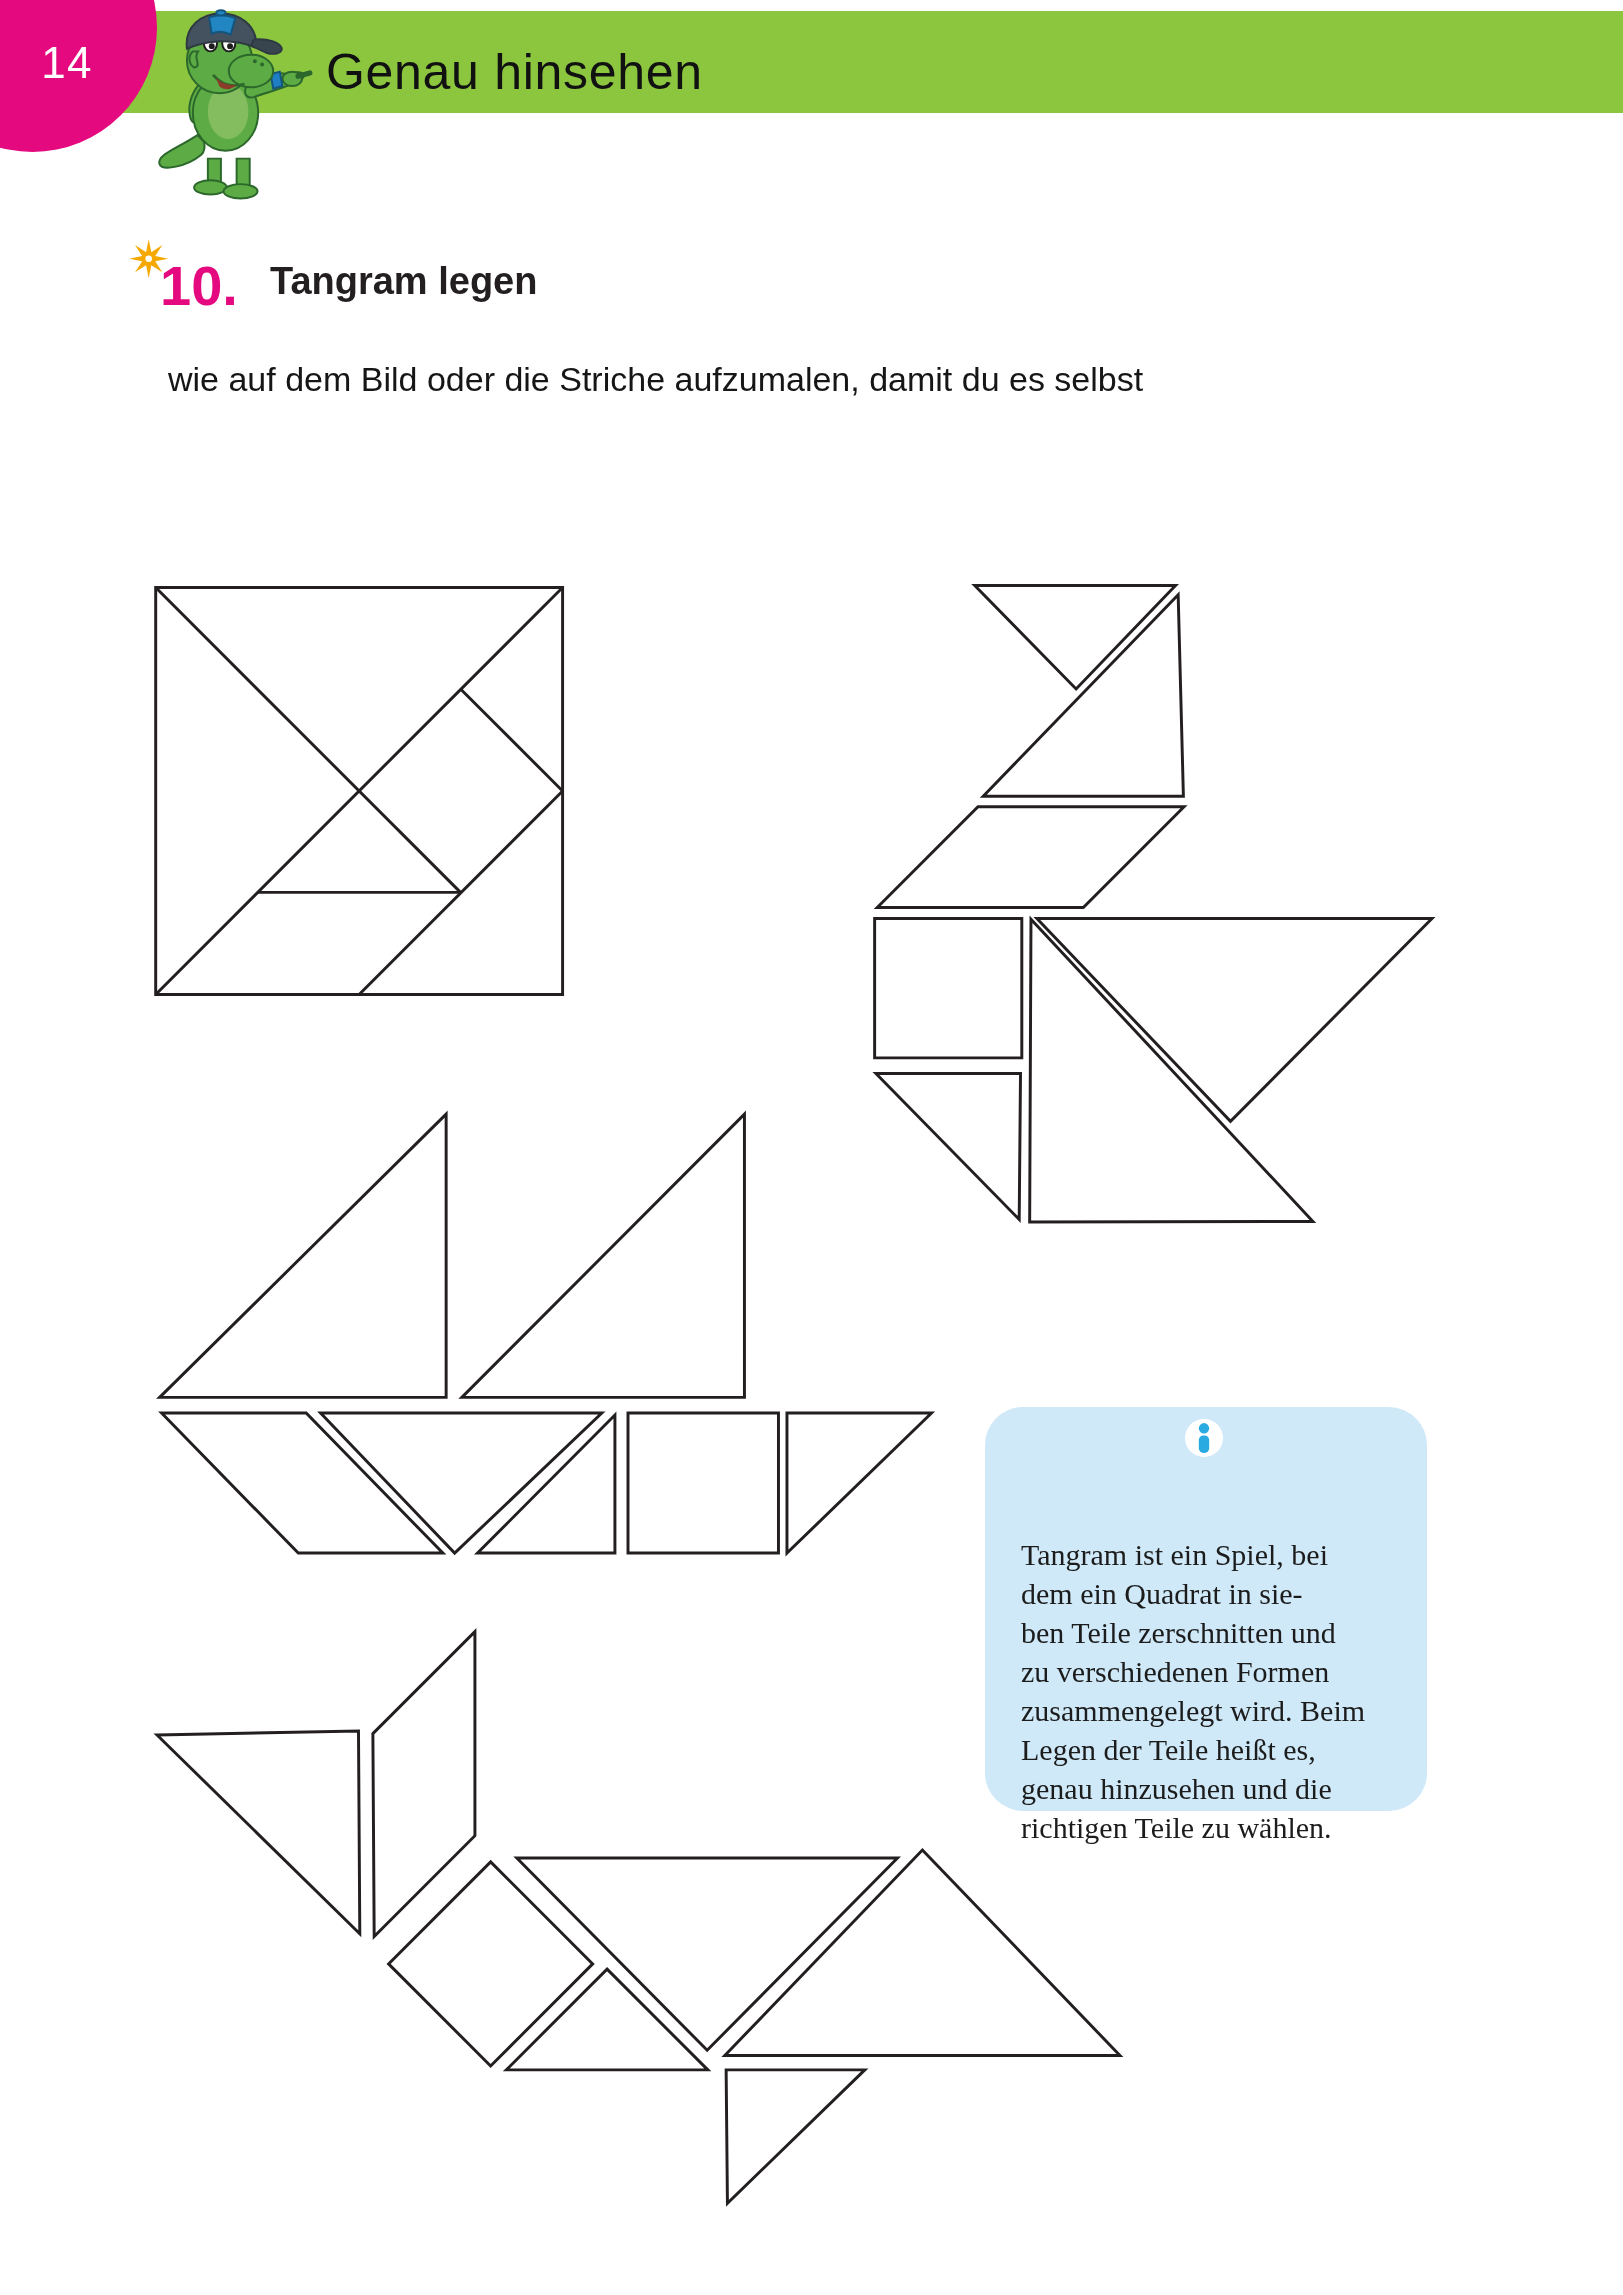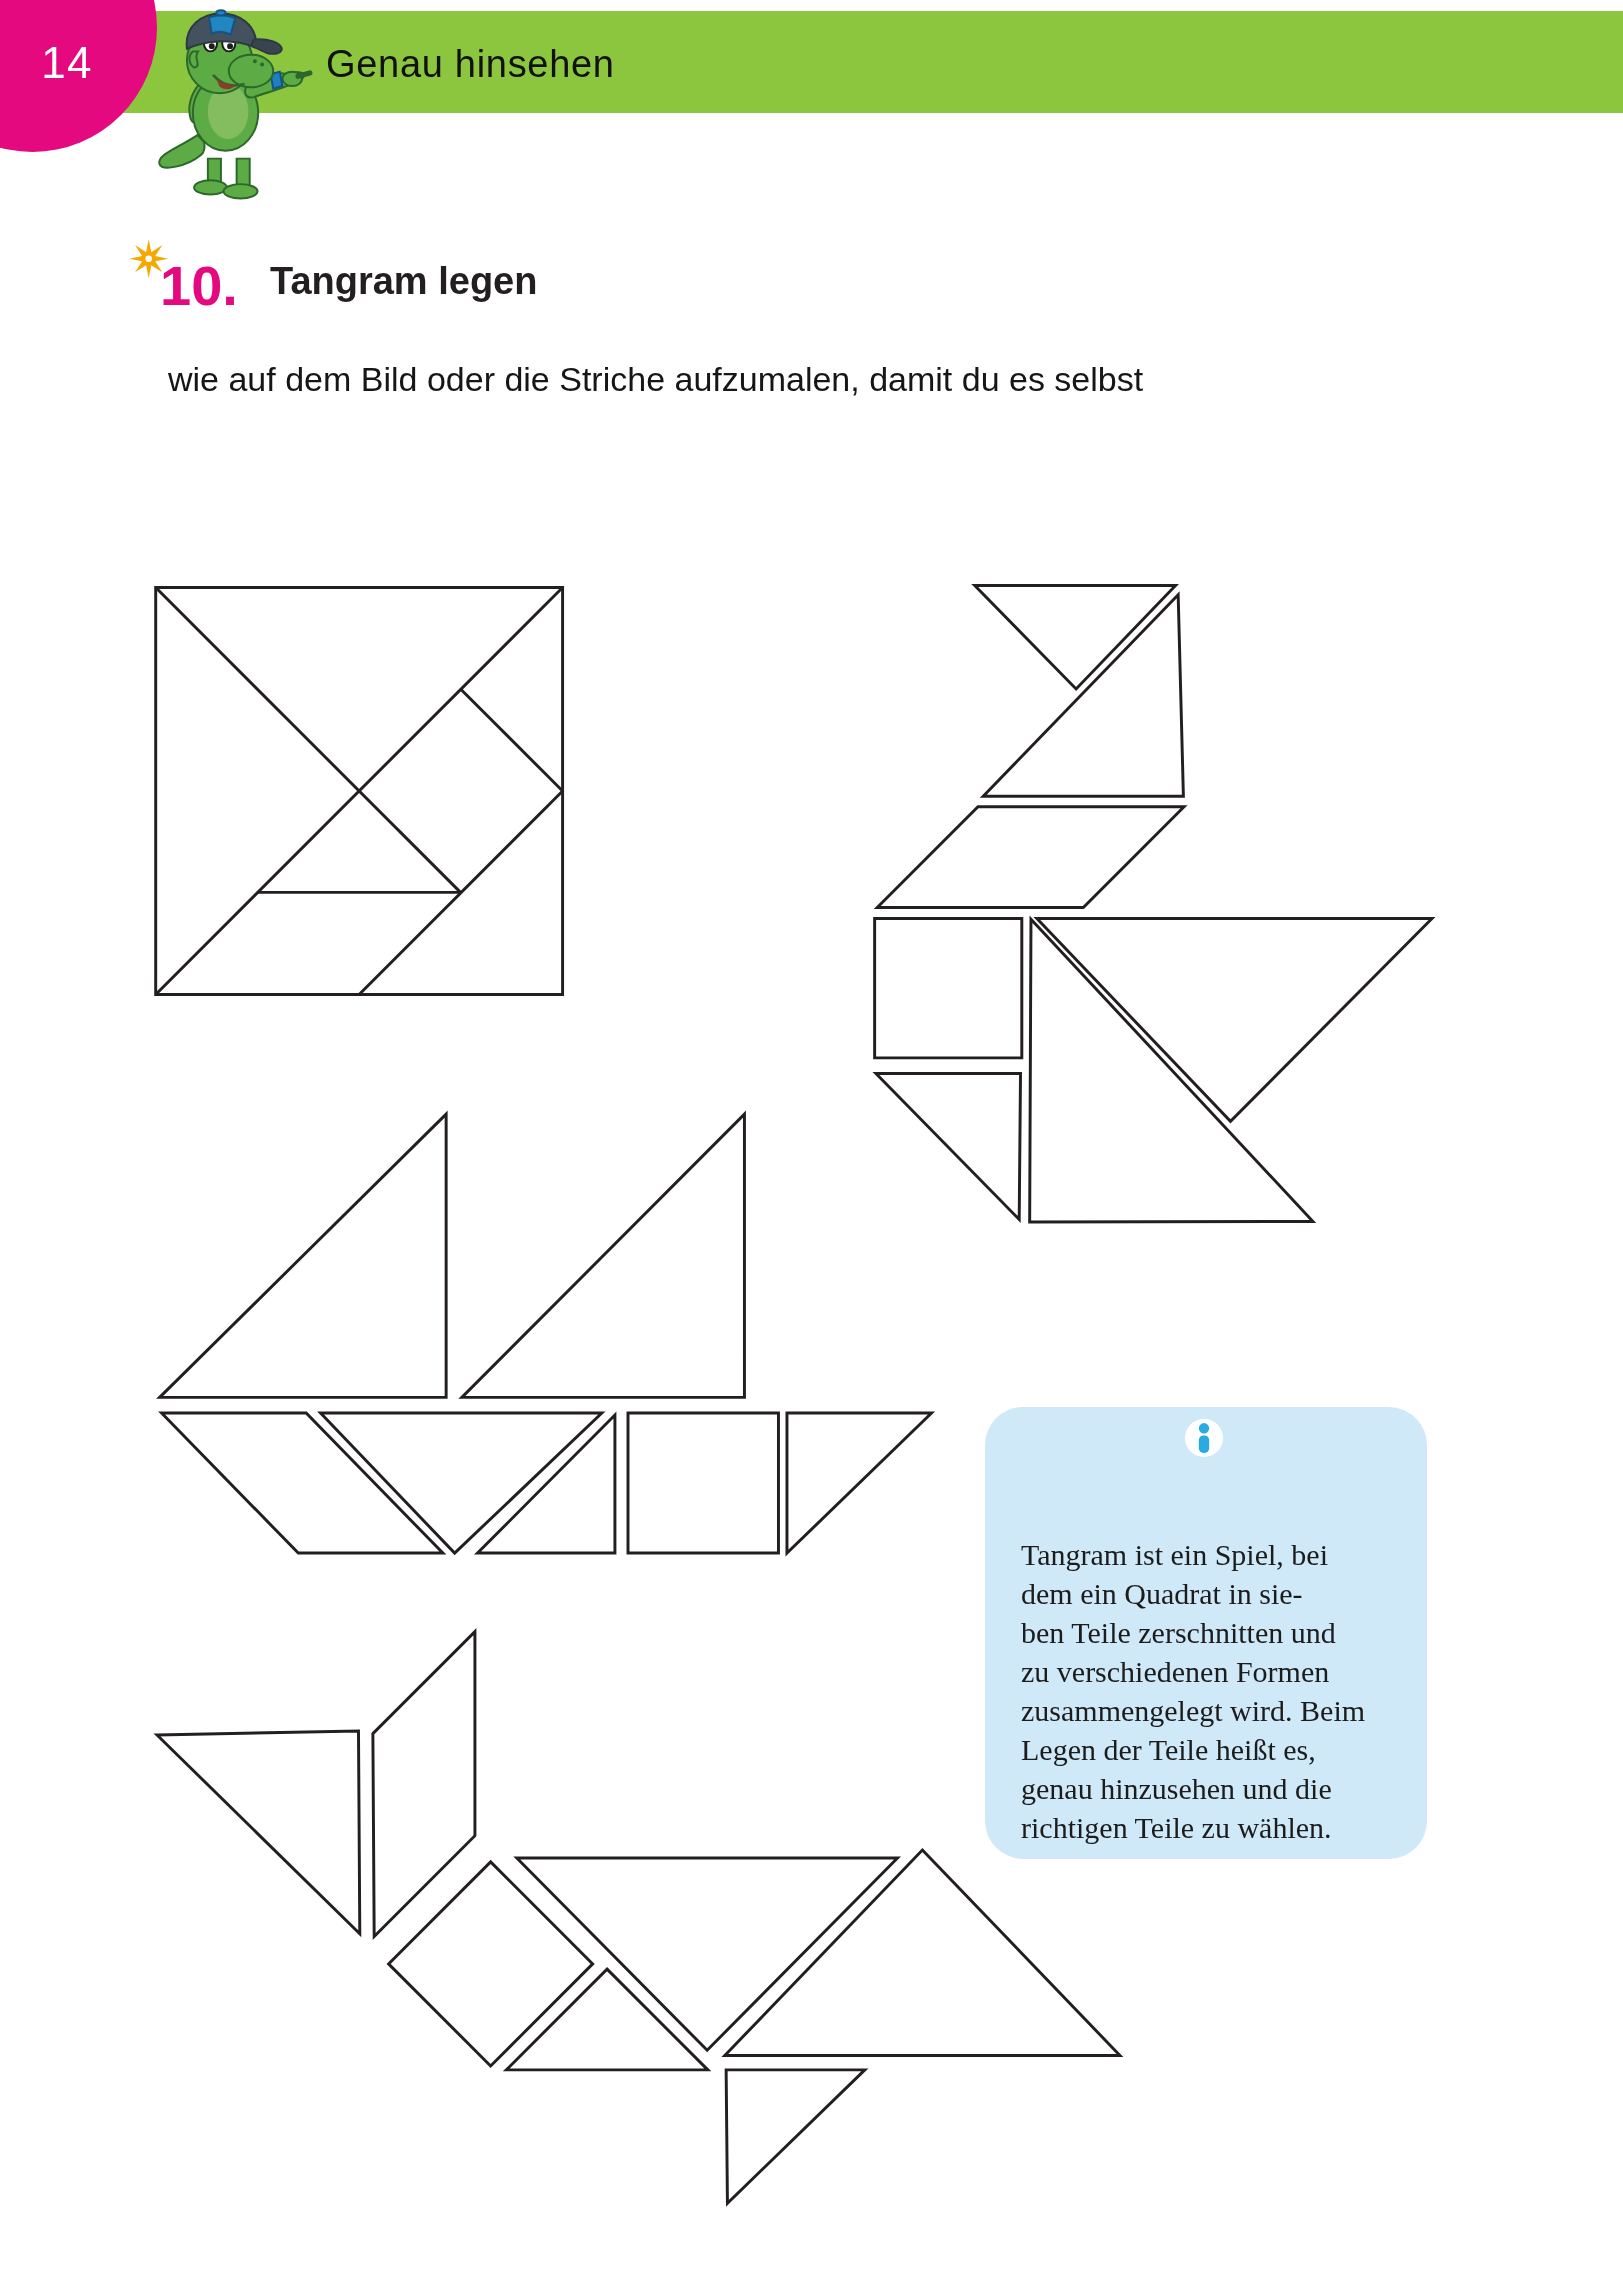--- a/index.html
+++ b/index.html
@@ -32,21 +32,21 @@
     border-radius:50%;
     background:var(--page-badge-pink);
   }
   .page-number{
     left:31px;top:38px;width:72px;
     font-size:44px;font-weight:normal;color:#ffffff;
     text-align:center;letter-spacing:1.3px;
   }
   .header-title{
     left:326px;top:43px;
-    font-size:38px;color:#111111;letter-spacing:0.7px;
+    font-size:50px;color:#111111;letter-spacing:0.7px;
   }
   
   .task-number{
     left:160px;top:253px;
     font-size:56px;font-weight:bold;color:var(--task-number-pink);
   }
   .task-title{
     left:270px;top:260px;
     font-size:38px;font-weight:bold;color:#231f20;
   }
@@ -61,21 +61,21 @@
     pointer-events:none;
   }
   .figures-svg polygon,.figures-svg polyline{
     fill:none;
     stroke:var(--figure-stroke);
     stroke-width:4.5;
     stroke-linejoin:miter;
   }
   
   .info-box{
-    left:985px;top:1407px;width:442px;height:452px;
+    left:985px;top:1407px;width:442px;height:404px;
     background:var(--info-box-blue);
     border-radius:38px;
   }
   .info-icon-circle{
     position:absolute;left:200px;top:11.8px;width:38px;height:38px;
     background:#ffffff;border-radius:50%;
     display:flex;align-items:center;justify-content:center;
   }
   .info-lines{
     position:absolute;left:36px;top:128px;width:380px;

